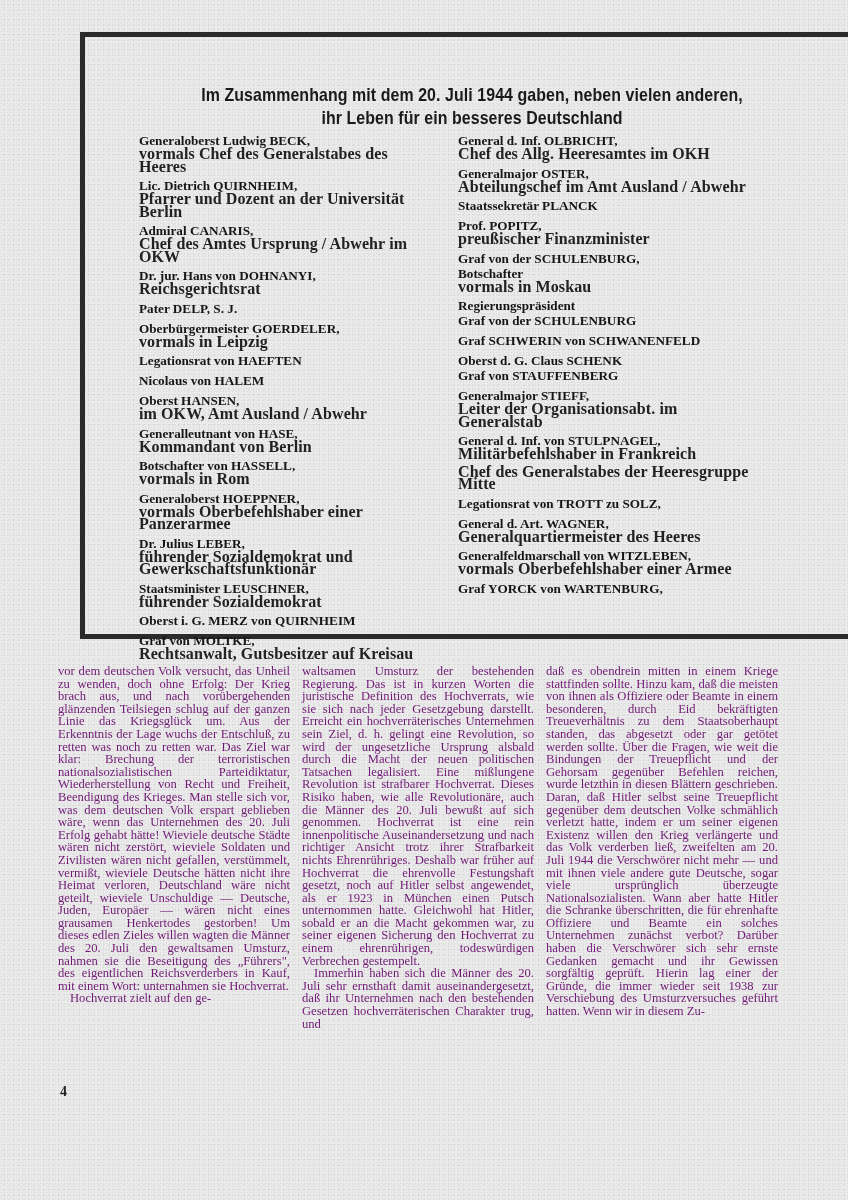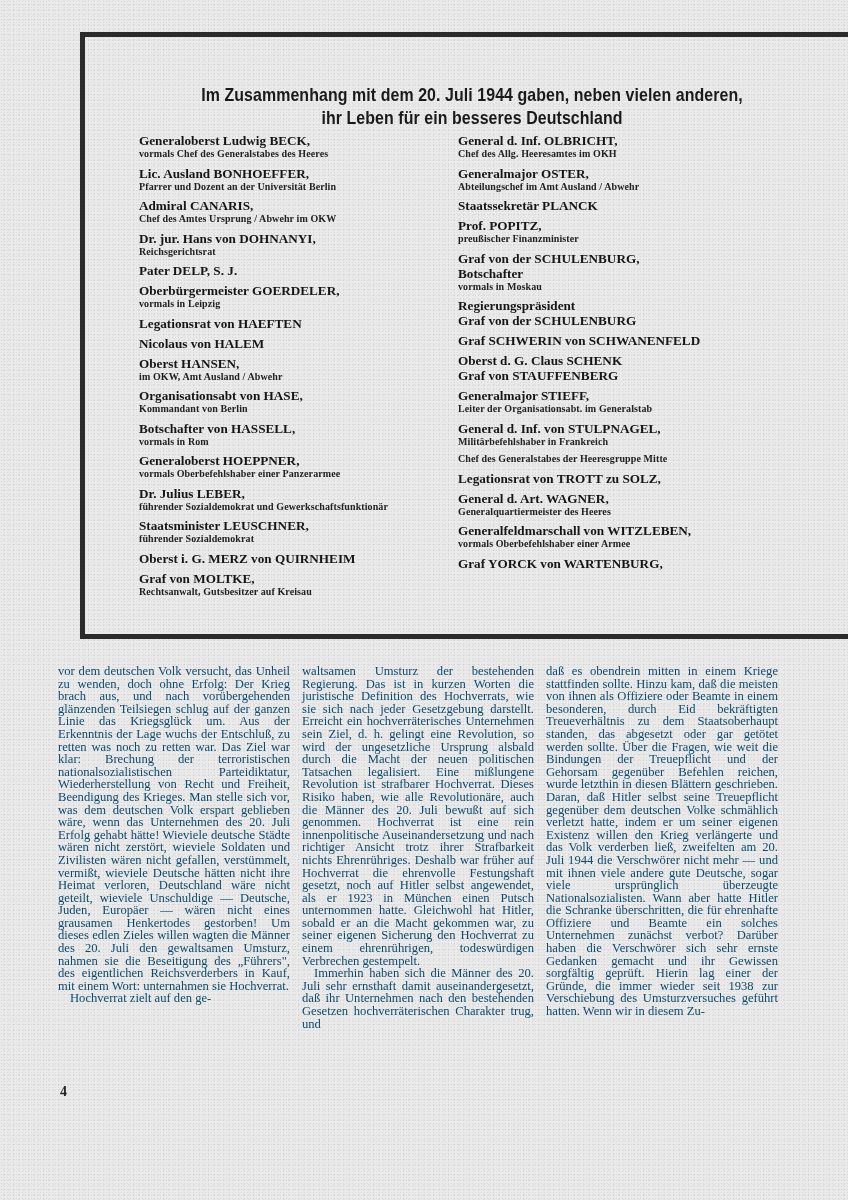--- a/index.html
+++ b/index.html
@@ -26,27 +26,27 @@
     .box-heading div { white-space: nowrap; }
     .names-col { position: absolute; top: 96px; width: 300px; }
     .names-col.left { left: 54px; }
     .names-col.right { left: 373px; }
     .entry { margin-bottom: 5px; }
     .entry .name {
       font-family: "Liberation Serif", serif; font-weight: bold; font-size: 13.2px;
       line-height: 15px; white-space: nowrap; color: #161616;
     }
     .entry .desc {
-      font-family: "Liberation Serif", serif; font-weight: bold; font-size: 10px;
+      font-family: "Liberation Serif", serif; font-weight: bold; font-size: 16px;
       line-height: 12.5px; color: #222; letter-spacing: 0.1px;
     }
     .text-col {
       position: absolute; top: 665px; width: 232px;
       font-family: "Liberation Serif", serif; font-size: 12.6px; line-height: 12.6px;
-      text-align: justify; color: #0c4a6e;
+      text-align: justify; color: #701a75;
     }
     .text-col p { margin: 0; text-indent: 0; }
     .text-col p.indent { text-indent: 12px; }
     .col-1 { left: 58px; }
     .col-2 { left: 302px; }
     .col-3 { left: 546px; }
     .page-number {
       position: absolute; left: 60px; top: 1084px;
       font-family: "Liberation Serif", serif; font-weight: bold; font-size: 14px; color: #222;
     }
@@ -58,21 +58,21 @@
   <div class="box-heading">
     <div>Im Zusammenhang mit dem 20. Juli 1944 gaben, neben vielen anderen,</div>
     <div>ihr Leben für ein besseres Deutschland</div>
   </div>
   <div class="names-col left" id="names-left">
       <div class="entry">
         <div class="name">Generaloberst Ludwig BECK,</div>
         <div class="desc">vormals Chef des Generalstabes des Heeres</div>
       </div>
       <div class="entry">
-        <div class="name">Lic. Ausland BONHOEFFER,</div>
+        <div class="name">Lic. Dietrich QUIRNHEIM,</div>
         <div class="desc">Pfarrer und Dozent an der Universität Berlin</div>
       </div>
       <div class="entry">
         <div class="name">Admiral CANARIS,</div>
         <div class="desc">Chef des Amtes Ursprung / Abwehr im OKW</div>
       </div>
       <div class="entry">
         <div class="name">Dr. jur. Hans von DOHNANYI,</div>
         <div class="desc">Reichsgerichtsrat</div>
       </div>
@@ -87,21 +87,21 @@
         <div class="name">Legationsrat von HAEFTEN</div>
       </div>
       <div class="entry">
         <div class="name">Nicolaus von HALEM</div>
       </div>
       <div class="entry">
         <div class="name">Oberst HANSEN,</div>
         <div class="desc">im OKW, Amt Ausland / Abwehr</div>
       </div>
       <div class="entry">
-        <div class="name">Organisationsabt von HASE,</div>
+        <div class="name">Generalleutnant von HASE,</div>
         <div class="desc">Kommandant von Berlin</div>
       </div>
       <div class="entry">
         <div class="name">Botschafter von HASSELL,</div>
         <div class="desc">vormals in Rom</div>
       </div>
       <div class="entry">
         <div class="name">Generaloberst HOEPPNER,</div>
         <div class="desc">vormals Oberbefehlshaber einer Panzerarmee</div>
       </div>

